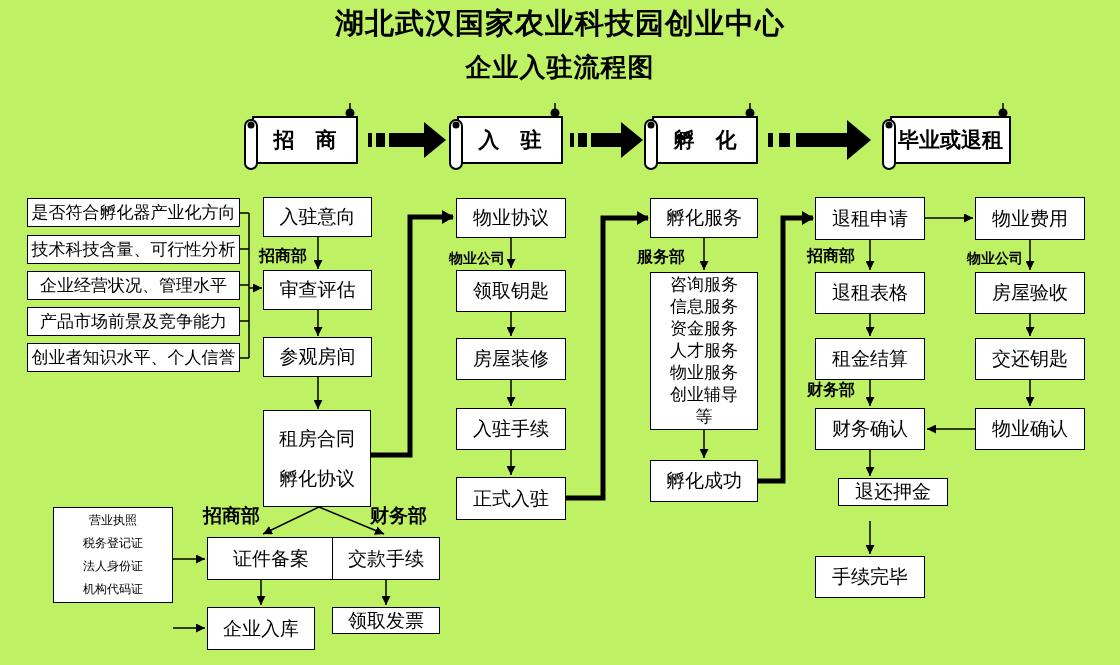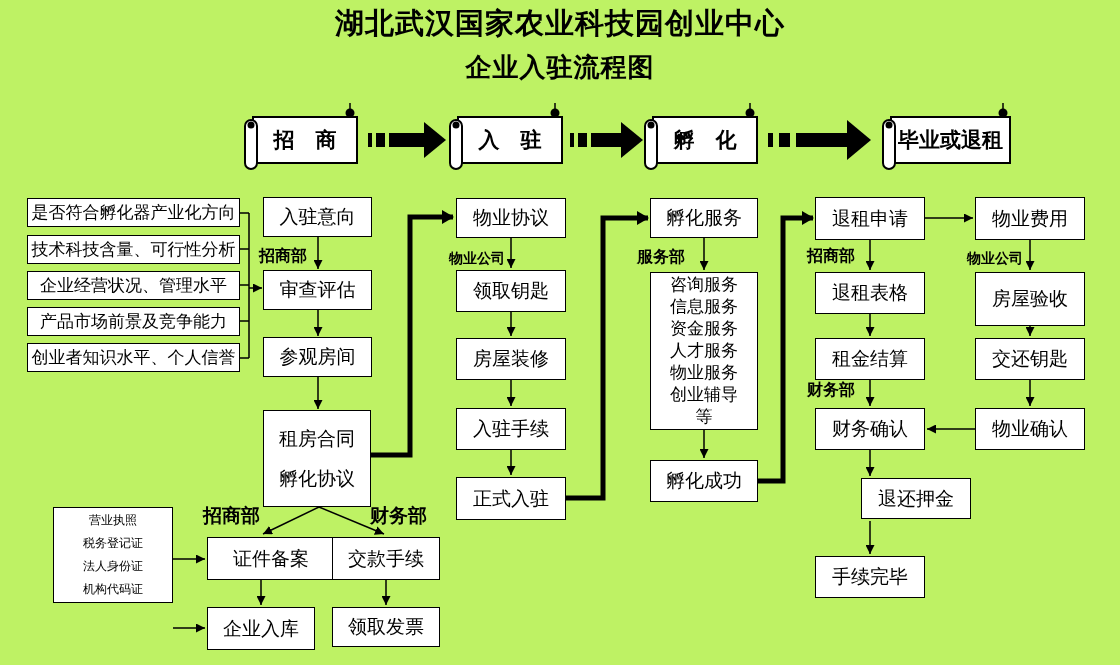--- a/index.html
+++ b/index.html
@@ -164,21 +164,21 @@
     <div>营业执照</div>
     <div>税务登记证</div>
     <div>法人身份证</div>
     <div>机构代码证</div>
   </div>
   <div class="lbl lblbig" style="left:203px;top:506px;">招商部</div>
   <div class="lbl lblbig" style="left:370px;top:506px;">财务部</div>
   <div class="box" style="left:207px;top:537px;width:128px;height:43px;">证件备案</div>
   <div class="box" style="left:332px;top:537px;width:108px;height:43px;">交款手续</div>
   <div class="box" style="left:207px;top:607px;width:108px;height:43px;">企业入库</div>
-  <div class="box" style="left:332px;top:607px;width:108px;height:40px;">领取发票</div>
+  <div class="box" style="left:332px;top:607px;width:108px;height:27px;">领取发票</div>
 
   <div class="box" style="left:456px;top:198px;width:110px;height:40px;">物业协议</div>
   <div class="lbl lbl4" style="left:449px;top:251px;">物业公司</div>
   <div class="box" style="left:456px;top:270px;width:110px;height:42px;">领取钥匙</div>
   <div class="box" style="left:456px;top:338px;width:110px;height:42px;">房屋装修</div>
   <div class="box" style="left:456px;top:408px;width:110px;height:42px;">入驻手续</div>
   <div class="box" style="left:456px;top:477px;width:110px;height:43px;">正式入驻</div>
 
   <div class="box" style="left:650px;top:198px;width:108px;height:40px;">孵化服务</div>
   <div class="lbl" style="left:637px;top:249px;">服务部</div>
@@ -192,22 +192,22 @@
     <div>等</div>
   </div>
   <div class="box" style="left:650px;top:460px;width:108px;height:42px;">孵化成功</div>
 
   <div class="box" style="left:815px;top:197px;width:110px;height:43px;">退租申请</div>
   <div class="lbl" style="left:807px;top:248px;">招商部</div>
   <div class="box" style="left:815px;top:272px;width:110px;height:42px;">退租表格</div>
   <div class="box" style="left:815px;top:338px;width:110px;height:42px;">租金结算</div>
   <div class="lbl" style="left:807px;top:382px;">财务部</div>
   <div class="box" style="left:815px;top:408px;width:110px;height:42px;">财务确认</div>
-  <div class="box" style="left:861px;top:478px;width:110px;height:41px;">退还押金</div>
+  <div class="box" style="left:838px;top:478px;width:110px;height:28px;">退还押金</div>
   <div class="box" style="left:815px;top:556px;width:110px;height:42px;">手续完毕</div>
 
   <div class="box" style="left:975px;top:197px;width:110px;height:43px;">物业费用</div>
   <div class="lbl lbl4" style="left:967px;top:251px;">物业公司</div>
-  <div class="box" style="left:975px;top:272px;width:110px;height:54px;">房屋验收</div>
+  <div class="box" style="left:975px;top:272px;width:110px;height:42px;">房屋验收</div>
   <div class="box" style="left:975px;top:338px;width:110px;height:42px;">交还钥匙</div>
   <div class="box" style="left:975px;top:408px;width:110px;height:42px;">物业确认</div>
 
 </div>
 
 </body></html>

